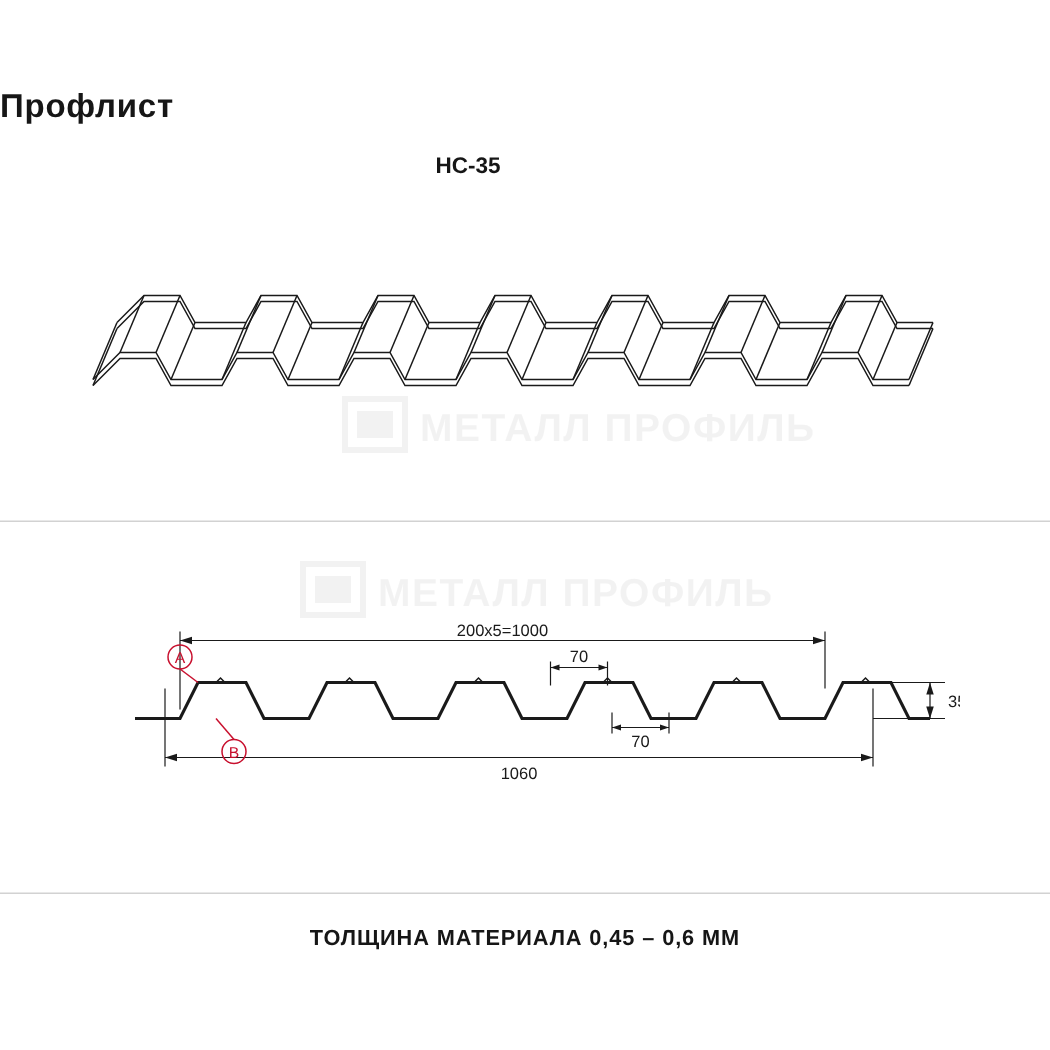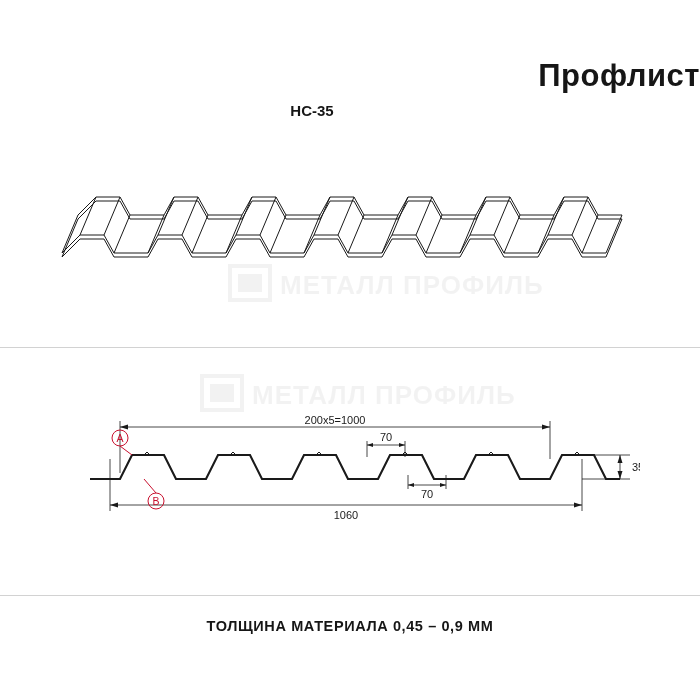--- a/index.html
+++ b/index.html
@@ -17,22 +17,22 @@
   }
   .page {
     position: absolute;
     inset: 0;
   }
   .title {
     position: absolute;
     top: 58px;
     left: 0;
     width: 700px;
-    text-align: right;
-    font-size: 31px;
+    text-align: left;
+    font-size: 22px;
     font-weight: bold;
     letter-spacing: 0.5px;
     color: #161616;
   }
   .subtitle {
     position: absolute;
     top: 102px;
     left: 0;
     width: 624px;
     text-align: center;
@@ -259,15 +259,15 @@
       <text class="dim-text" x="286" y="126" text-anchor="middle">1060</text>
       <text class="dim-text" x="572" y="78" text-anchor="start">35</text>
 
       <text class="mark-text" x="60" y="49" text-anchor="middle">A</text>
       <text class="mark-text" x="96" y="112" text-anchor="middle">B</text>
     </svg>
   </div>
 
   <div class="divider two"></div>
 
-  <div class="footer">ТОЛЩИНА МАТЕРИАЛА 0,45 – 0,9 ММ</div>
+  <div class="footer">ТОЛЩИНА МАТЕРИАЛА 0,45 – 0,6 ММ</div>
 
 </div>
 
 </body></html>

